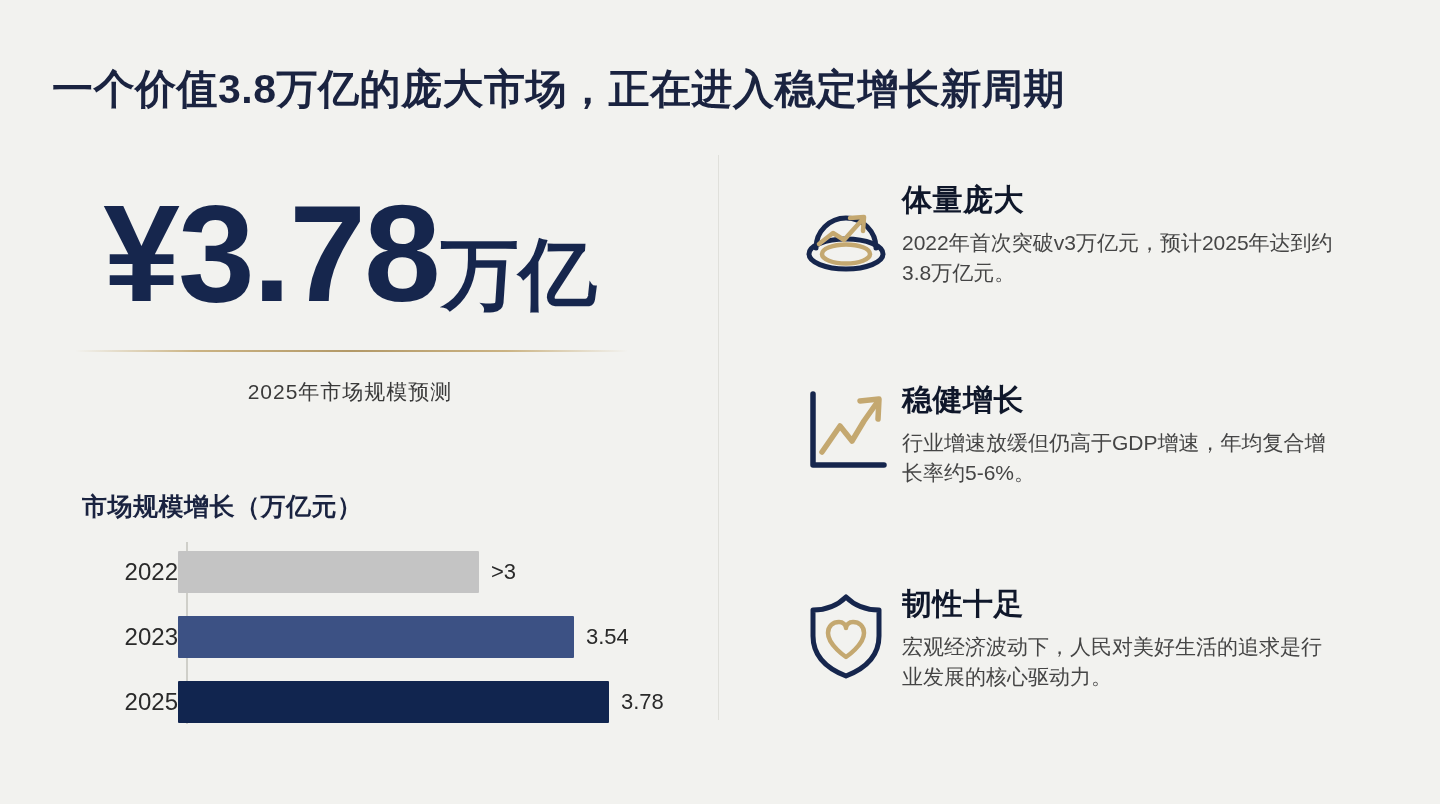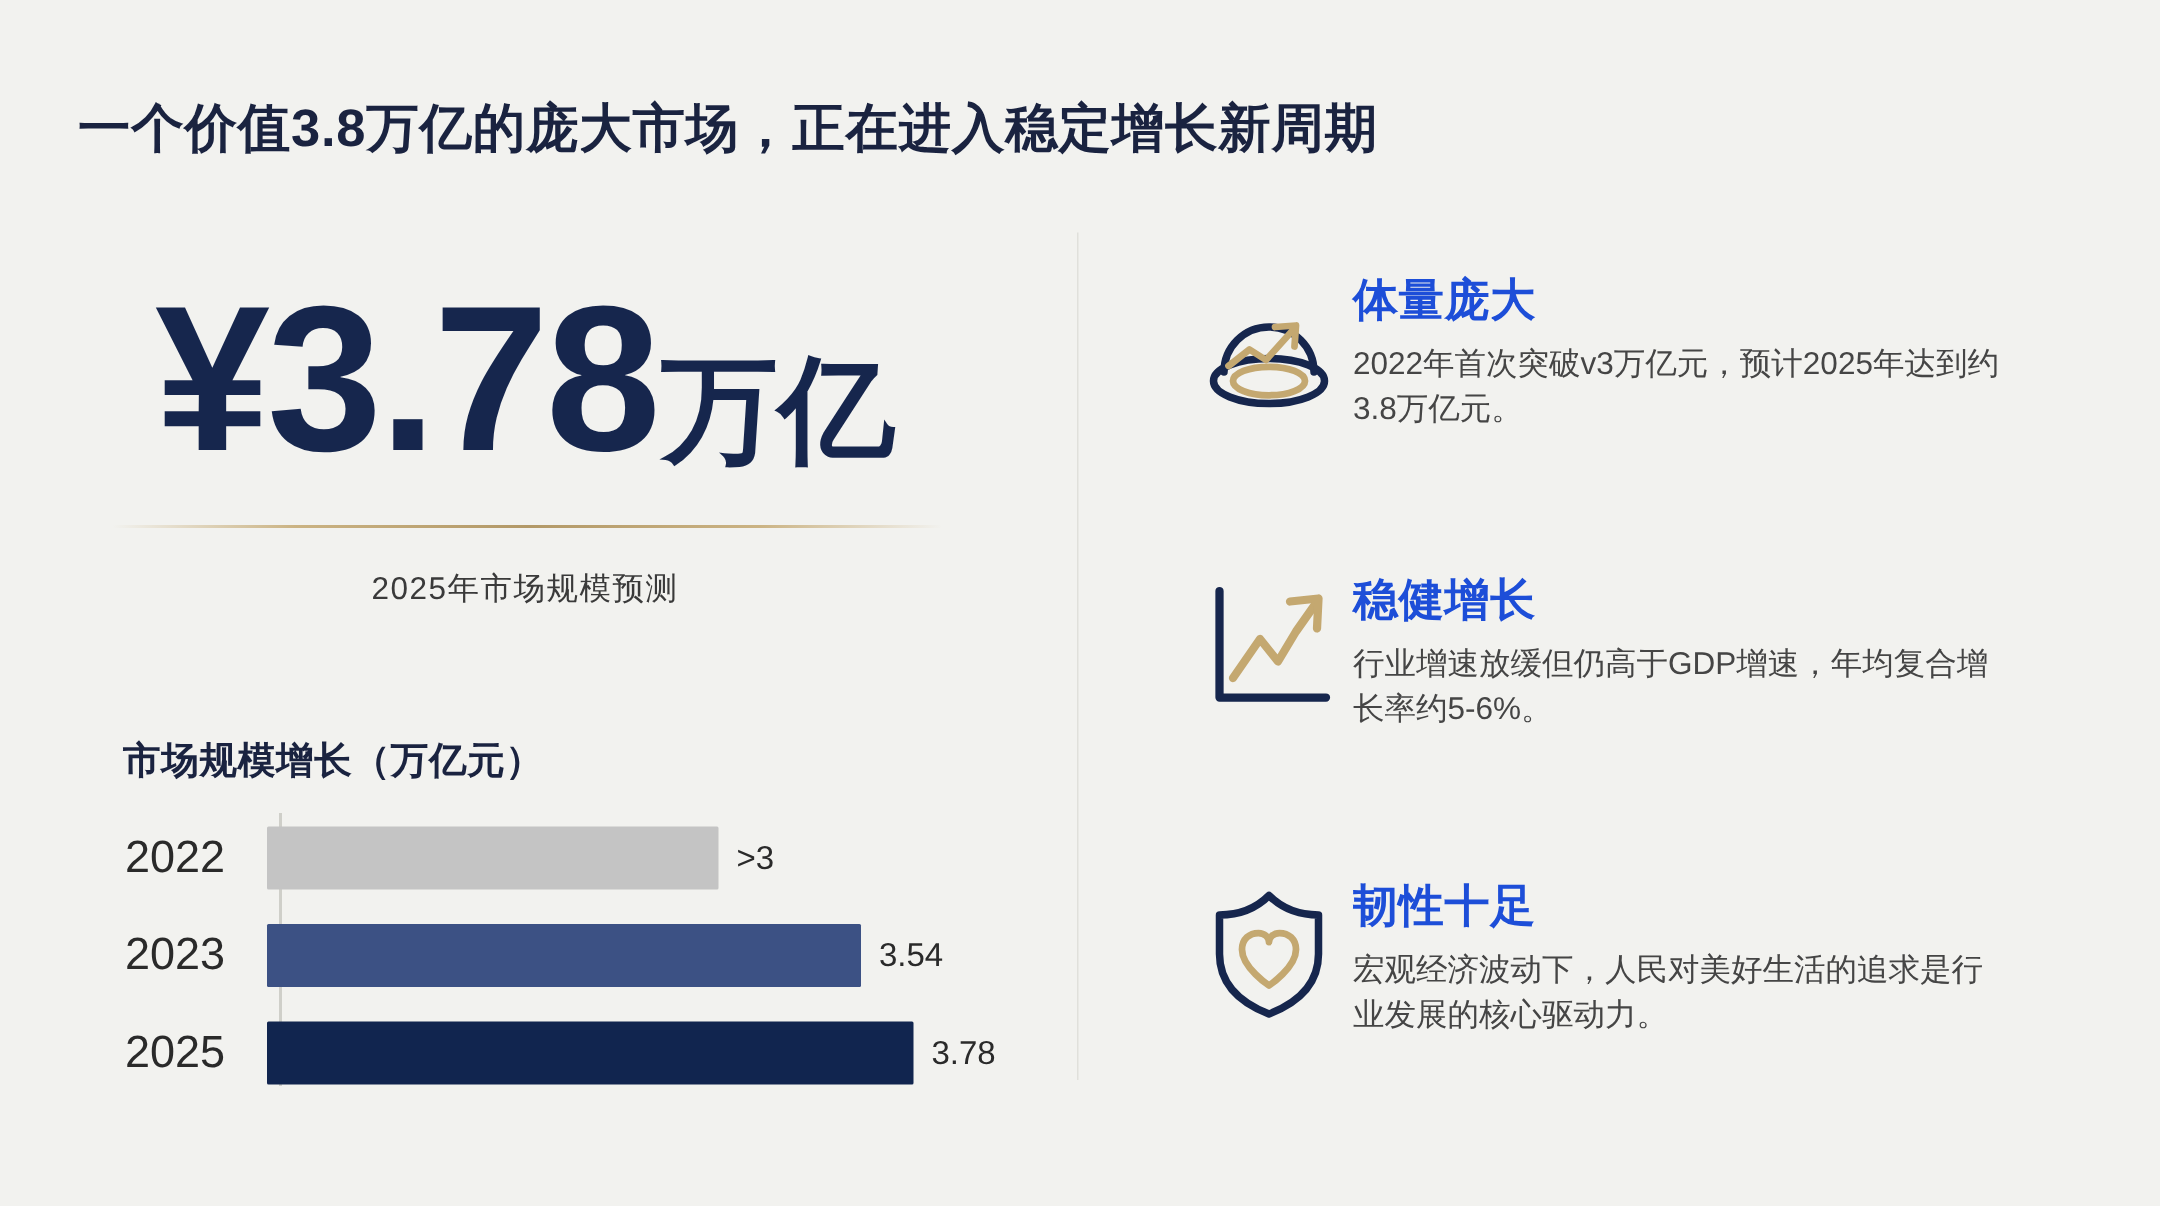--- a/index.html
+++ b/index.html
@@ -14,21 +14,21 @@
     overflow: hidden;
     position: relative;
     -webkit-font-smoothing: antialiased;
   }
 
   
   .slide-title {
     position: absolute;
     left: 52px;
     top: 62px;
-    font-size: 35px;
+    font-size: 41px;
     font-weight: bold;
     color: #1a2340;
     letter-spacing: 0.5px;
     white-space: nowrap;
   }
 
   
   .left-panel {
     position: absolute;
     left: 0;
@@ -113,22 +113,22 @@
     display: flex;
     align-items: center;
   }
   .bar-row.r0 { top: 11px; }
   .bar-row.r1 { top: 76px; }
   .bar-row.r2 { top: 141px; }
 
   .bar-label {
     width: 96px;
     text-align: right;
-    padding-right: 28px;
-    font-size: 30px;
+    padding-right: 0;
+    font-size: 24px;
     color: #2a2a2a;
     box-sizing: border-box;
   }
   .bar-track {
     position: relative;
     flex: 1;
     height: 42px;
     display: flex;
     align-items: center;
   }
@@ -178,21 +178,21 @@
     display: flex;
     justify-content: center;
   }
   .feature-body {
     flex: 1;
     padding-top: 0px;
   }
   .feature-heading {
     font-size: 30px;
     font-weight: bold;
-    color: #1d4ed8;
+    color: #0f172a;
     letter-spacing: 0.5px;
     margin-bottom: 7px;
   }
   .feature-text {
     font-size: 21px;
     line-height: 1.42;
     color: #454545;
     max-width: 440px;
   }
 </style>

